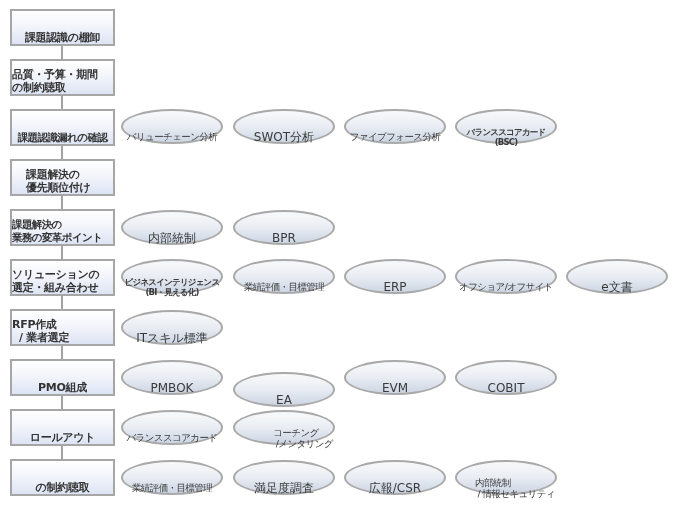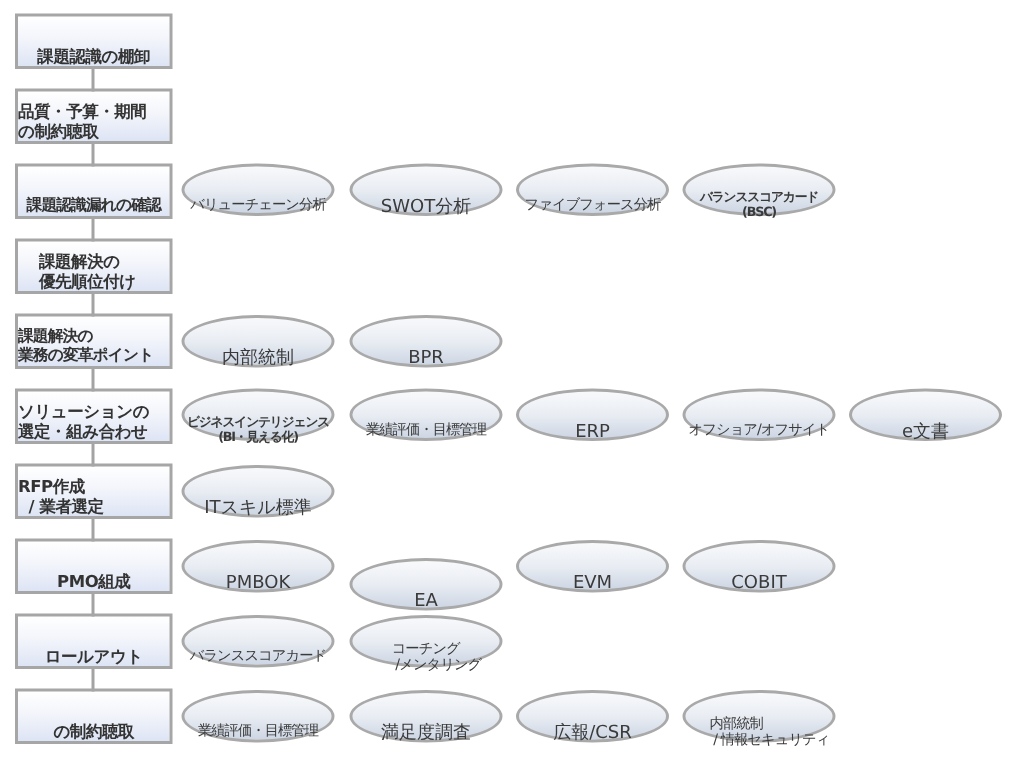--- a/index.html
+++ b/index.html
@@ -16,21 +16,21 @@
   .step.indent { justify-content: flex-start; text-align: left; padding-left: 14px; }
   .step .lbl { white-space: pre; }
   .pill { position: absolute; width: 102px; height: 35px; box-sizing: border-box;
           border: 2px solid #a9a9a9; border-radius: 50%;
           background: linear-gradient(to bottom, #f8f9fb 0%, #e9edf3 50%, #cdd6e4 100%);
           display: flex; align-items: center; justify-content: center; text-align: center;
           font-size: 12px; line-height: 12px; color: #3a3a3a; cursor: pointer; }
   .pill.small { font-size: 9.5px; letter-spacing: -0.6px; line-height: 11px; }
   .pill.tiny { font-size: 8.5px; letter-spacing: -0.8px; line-height: 10px; font-weight: bold; }
   .pill .lbl { white-space: pre; margin-top: 20px; }
-  .pill.left-text { justify-content: center; text-align: left; padding-left: 14px; }
+  .pill.left-text { justify-content: flex-end; text-align: left; padding-left: 14px; }
 </style>
 </head>
 <body>
 
 <div class="connector"></div>
 
 <div class="step center" style="top:9px">
   <span class="lbl">課題認識の棚卸</span>
 </div>
 

